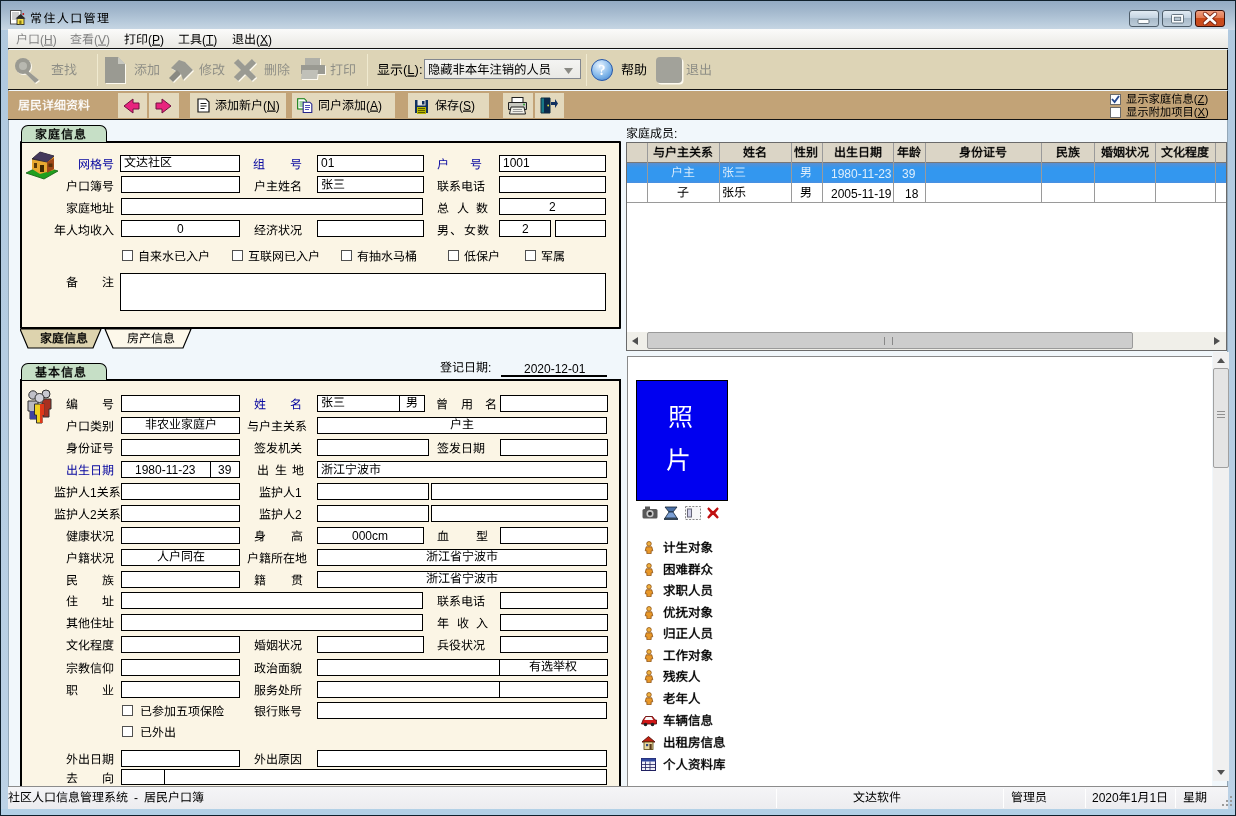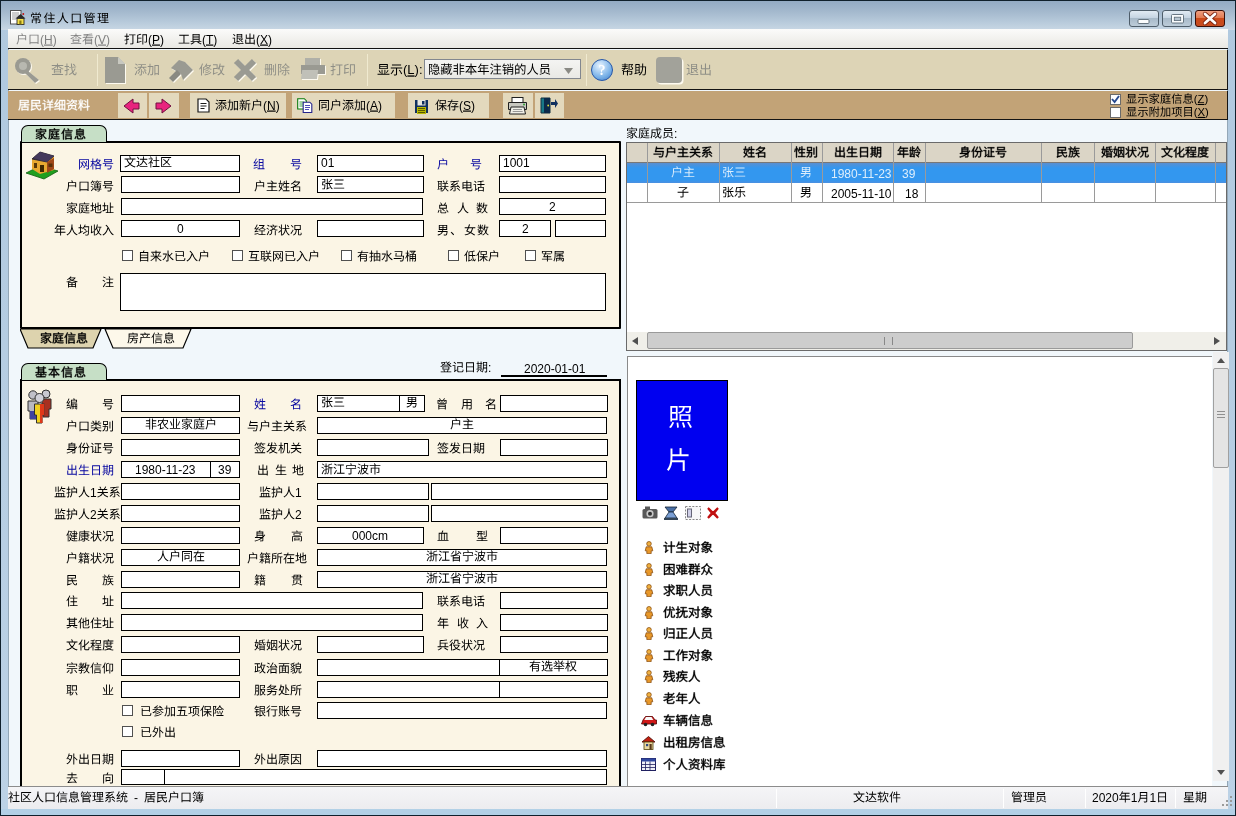--- a/index.html
+++ b/index.html
@@ -947,21 +947,21 @@
         <g fill="#000" transform="translate(0,10.5) scale(0.012,-0.012)">
           <use href="#u767B" x="0"></use>
           <use href="#u8BB0" x="1000"></use>
           <use href="#u65E5" x="2000"></use>
           <use href="#u671F" x="3000"></use>
         </g>
         <text x="48.0" y="10.5" font-size="12px" font-family="Liberation Sans" fill="#000">:</text>
       </svg>
     </div>
     <div class="ab" style="left:501px;top:375px;width:106px;height:1.5px;background:#000;"></div>
-    <div class="ab" style="left:524px;top:362px;font:12px 'Liberation Sans';">2020-01-01</div>
+    <div class="ab" style="left:524px;top:362px;font:12px 'Liberation Sans';">2020-12-01</div>
     <div class="ab" style="left:20px;top:379px;width:601px;height:407px;background:#fbf5e5;border:2px solid #000;border-bottom:none;"></div>
     <div class="ab" style="left:21px;top:363px;width:86px;height:17px;background:#c6dfc6;border:1px solid #000;border-bottom:none;border-radius:7px 7px 0 0;"></div>
     <div class="ab " style="left:35px;top:365.5px;">
       <svg class="t" width="51" height="14" viewBox="0 0 51 14">
         <g fill="#000" stroke="#000" stroke-width="34" transform="translate(0,10.5) scale(0.012,-0.012)">
           <use href="#u57FA" x="0"></use>
           <use href="#u672C" x="1083"></use>
           <use href="#u4FE1" x="2167"></use>
           <use href="#u606F" x="3250"></use>
         </g>
@@ -1720,21 +1720,21 @@
         </g>
       </svg>
     </div>
     <div class="ab" style="left:800.2px;top:186px;">
       <svg class="t" width="12" height="14" viewBox="0 0 12 14">
         <g fill="#000" transform="translate(0,10.5) scale(0.012,-0.012)">
           <use href="#u7537" x="0"></use>
         </g>
       </svg>
     </div>
-    <div class="ab" style="left:831px;top:187px;font:12px 'Liberation Sans';">2005-11-10</div>
+    <div class="ab" style="left:831px;top:187px;font:12px 'Liberation Sans';">2005-11-19</div>
     <div class="ab" style="left:905px;top:187px;font:12px 'Liberation Sans';">18</div>
     <div class="ab" style="left:627px;top:202px;width:599px;height:1px;background:#9a9a9a;"></div>
     <div class="ab" style="left:627px;top:332px;width:599px;height:18px;background:#f0efe9;"></div>
     <div class="ab" style="left:627px;top:332px;width:18px;height:18px;background:#f0efe9;"></div>
     <svg class="ab" width="6" height="8" viewBox="0 0 6 8" style="left:632px;top:337px">
 <path d="M6 0 v8 l-6 -4 z" fill="#505050"></path>
     </svg>
     <svg class="ab" width="6" height="8" viewBox="0 0 6 8" style="left:1214px;top:337px">
 <path d="M0 0 v8 l6 -4 z" fill="#505050"></path>
     </svg>

